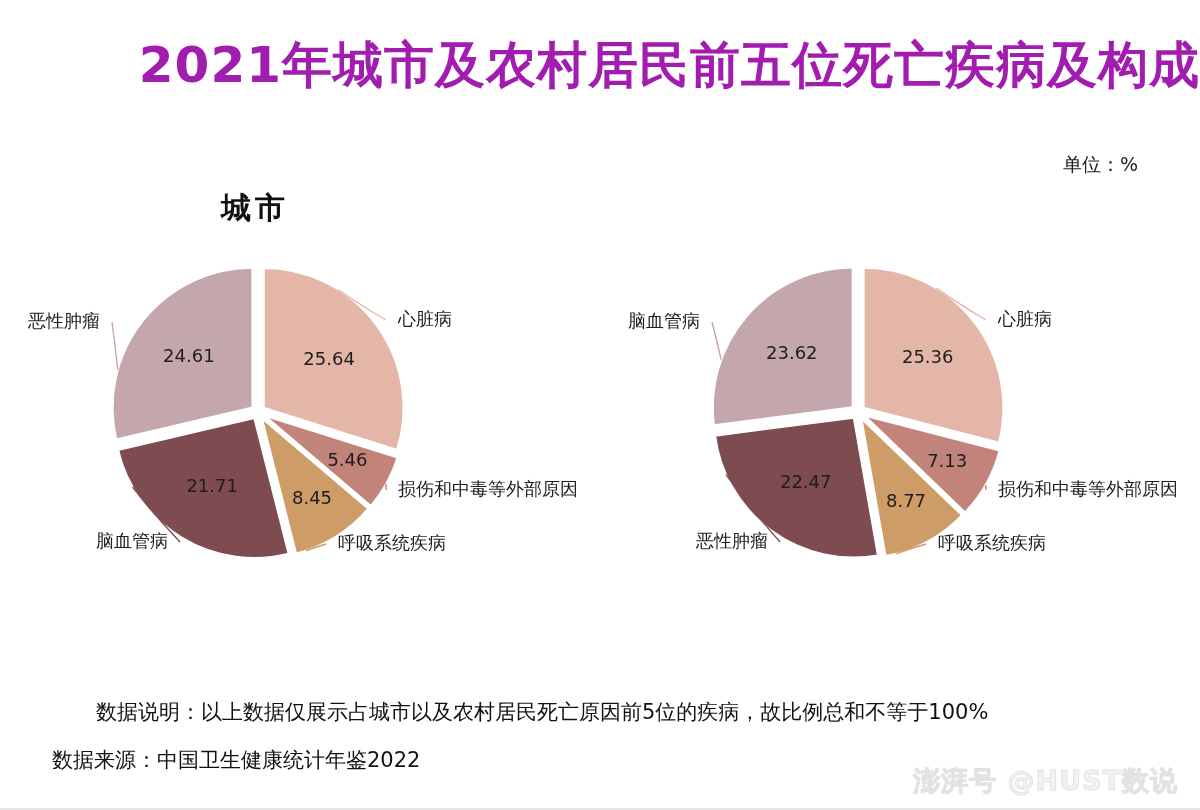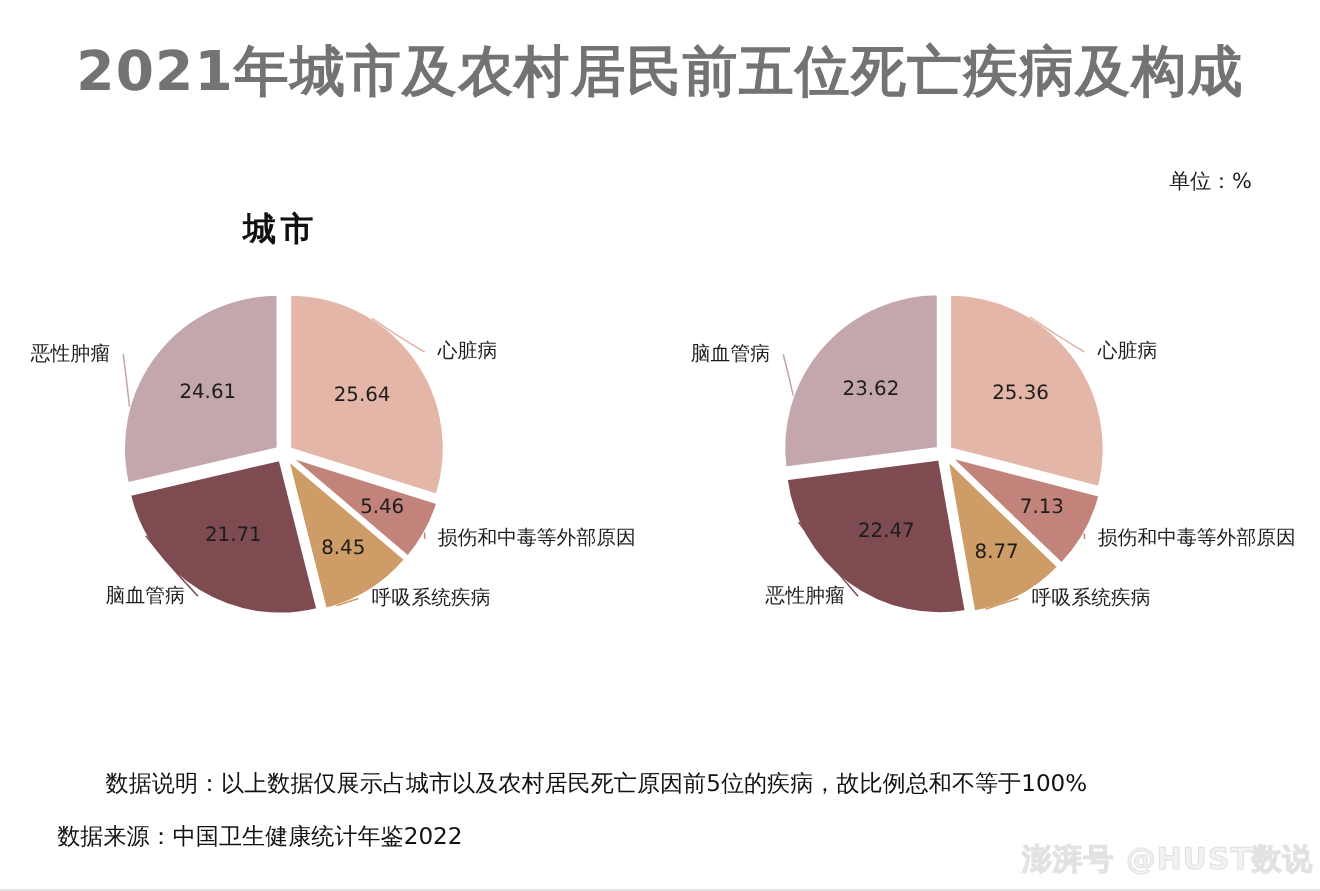--- a/index.html
+++ b/index.html
@@ -8,22 +8,22 @@
     background:#ffffff;
     font-family:"Liberation Sans","DejaVu Sans",sans-serif;
     overflow:hidden;position:relative;
     border-bottom:2px solid #e6e6e6;
     box-sizing:border-box;
   }
   .page{position:absolute;inset:0;}
 
   #chart-title{
     position:absolute;left:0;top:32px;width:1200px;
-    text-align:center;
-    font-size:50px;font-weight:700;color:#737373;
+    text-align:right;
+    font-size:50px;font-weight:700;color:#a21caf;
     letter-spacing:1px;
     font-family:"DejaVu Sans","Liberation Sans",sans-serif;
     white-space:nowrap;
   }
 
   #unit-label{
     position:absolute;right:62px;top:152px;
     font-size:19px;color:#1a1a1a;
     font-family:"DejaVu Sans","Liberation Sans",sans-serif;
   }
@@ -60,21 +60,21 @@
   .footnote{
     position:absolute;left:52px;
     font-size:21px;color:#111111;
     font-family:"DejaVu Sans","Liberation Sans",sans-serif;
     white-space:nowrap;
   }
   #note-desc{top:698px;margin-left:44px;}
   #note-source{top:746px;}
 
   #watermark{
-    position:absolute;right:6px;top:763px;
+    position:absolute;right:22px;top:763px;
     font-size:27px;font-weight:700;
     color:#f2f2f2;
     -webkit-text-stroke:1px #e2e2e2;
     font-family:"DejaVu Sans","Liberation Sans",sans-serif;
     white-space:nowrap;letter-spacing:1px;
     user-select:none;
   }
 </style>
 </head>
 <body>

